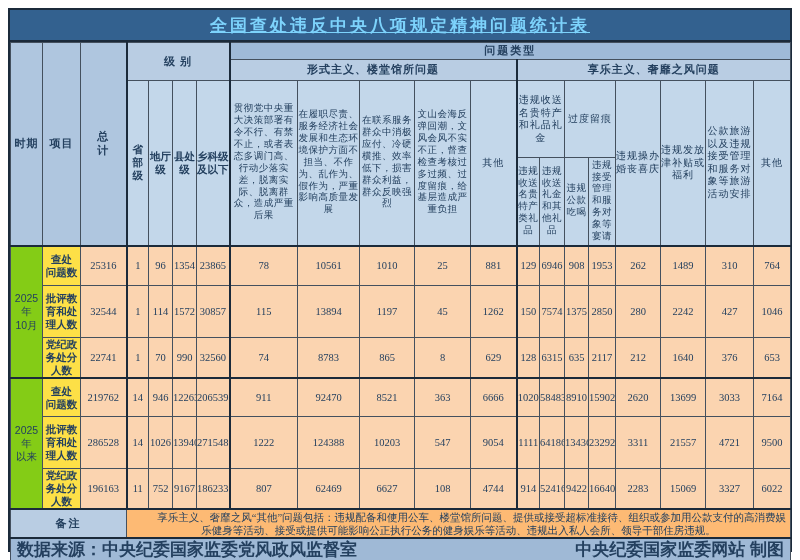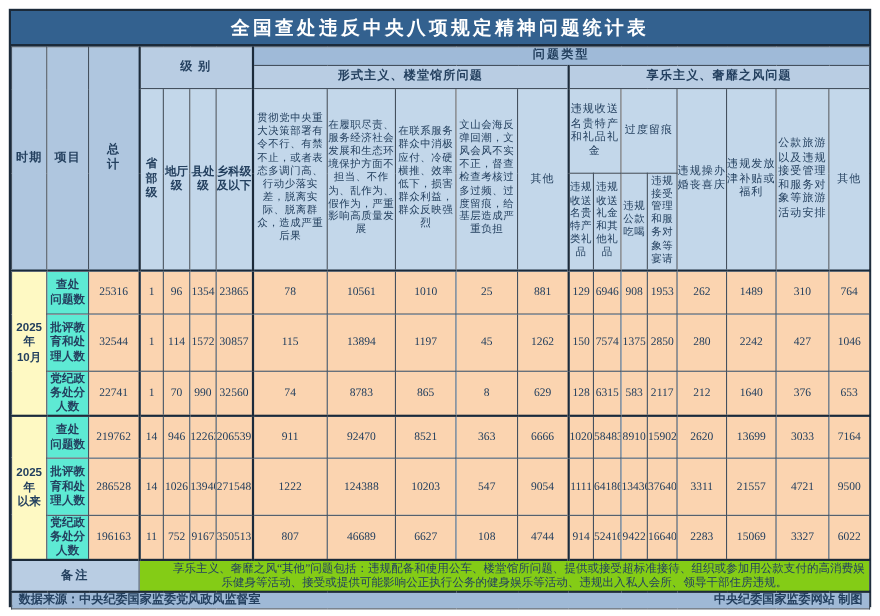--- a/index.html
+++ b/index.html
@@ -1,41 +1,41 @@
 <!DOCTYPE html>
 <html><head>
 <meta charset="utf-8">
 <style>
   html,body{margin:0;padding:0;}
   body{width:800px;height:560px;background:#ffffff;font-family:"Liberation Sans","DejaVu Sans",sans-serif;}
   .sheet{position:absolute;left:8px;top:8px;width:784px;height:544px;box-sizing:border-box;border:2px solid #1b2a3a;background:#fff;}
-  .titlebar{height:30px;background:#33618F;color:#ffffff;display:flex;align-items:center;justify-content:center;
-            font-size:17px;font-weight:bold;letter-spacing:3px;border-bottom:2px solid #1b2a3a;}
+  .titlebar{height:30px;background:#33618F;color:#7dd3fc;display:flex;align-items:center;justify-content:center;
+            font-size:17px;font-weight:bold;letter-spacing:3px;border-bottom:2px solid #1b2a3a;text-decoration:underline;}
   table.t{border-collapse:collapse;table-layout:fixed;width:780px;}
   table.t td{border:1px solid #44505e;overflow:hidden;text-align:center;vertical-align:middle;padding:0;
              color:#24405F;line-height:1.25;}
   
   .hA{background:#9FBAD8;font-weight:bold;font-size:11px;letter-spacing:2px;margin-top:24px;}
   .hB{background:#B9CDE3;font-weight:bold;font-size:11px;letter-spacing:1px;}
   .hLeft{background:#AFC6DF;font-weight:bold;font-size:11px;letter-spacing:1px;}
   .hC{background:#C3D7EA;}
   .levcol{background:#C3D7EA;font-weight:bold;font-size:10.5px;padding:1px;}
   .desc{font-family:"Liberation Serif","DejaVu Serif",serif;font-size:9.5px;line-height:13px;padding:1px 2px;
         color:#2b4668;letter-spacing:0.5px;}
   .grp{font-family:"Liberation Serif","DejaVu Serif",serif;font-size:10px;letter-spacing:1px;color:#2b4668;padding:1px 2px;}
   
-  .period{background:#fef9c3;font-weight:bold;font-size:10.5px;white-space:pre-line;line-height:1.4;}
-  .rowlab{background:#5eead4;font-weight:bold;font-size:10.5px;white-space:pre-line;line-height:1.45;}
+  .period{background:#84cc16;font-weight:normal;font-size:10.5px;white-space:pre-line;line-height:1.4;}
+  .rowlab{background:#fde047;font-weight:bold;font-size:10.5px;white-space:pre-line;line-height:1.45;}
   .num{background:#FBD4B0;font-family:"Liberation Serif","DejaVu Serif",serif;font-size:10.5px;color:#4a4a4a;}
   
   .remlab{background:#B9CDE3;font-weight:bold;font-size:11px;letter-spacing:2px;}
-  .remtxt{background:#84cc16;font-family:"Liberation Serif","DejaVu Serif",serif;font-size:10.5px;color:#1f3864;
+  .remtxt{background:#fdba74;font-family:"Liberation Serif","DejaVu Serif",serif;font-size:10.5px;color:#1f3864;
           text-align:left;padding:2px 8px;line-height:1.5;}
   .remtxt div{text-indent:2.5em;}
-  .srcrow{background:#9FB9D6;font-weight:bold;font-size:11px;color:#122c4e;margin-top:25px;}
+  .srcrow{background:#9FB9D6;font-weight:bold;font-size:17px;color:#122c4e;margin-top:25px;}
   .srcflex{display:flex;justify-content:space-between;align-items:center;padding:0 6px;}
   
   .bl2{border-left:2px solid #1b2a3a !important;}
   .bt2{border-top:2px solid #1b2a3a !important;}
 </style>
 </head>
 <body>
 
 <div class="sheet">
   <div class="titlebar">全国查处违反中央八项规定精神问题统计表</div>
@@ -161,21 +161,21 @@
           <td class="num">70</td>
           <td class="num">990</td>
           <td class="num">32560</td>
           <td class="num bl2">74</td>
           <td class="num">8783</td>
           <td class="num">865</td>
           <td class="num">8</td>
           <td class="num">629</td>
           <td class="num bl2">128</td>
           <td class="num">6315</td>
-          <td class="num">583</td>
+          <td class="num">635</td>
           <td class="num">2117</td>
           <td class="num">212</td>
           <td class="num">1640</td>
           <td class="num">376</td>
           <td class="num">653</td>
         </tr>
         <tr class="bt2-row" style="height: 38px;">
           <td class="period bt2" rowspan="3">2025年
 以来</td>
           <td class="rowlab bt2">查处
@@ -209,37 +209,37 @@
           <td class="num">13940</td>
           <td class="num">271548</td>
           <td class="num bl2">1222</td>
           <td class="num">124388</td>
           <td class="num">10203</td>
           <td class="num">547</td>
           <td class="num">9054</td>
           <td class="num bl2">1111</td>
           <td class="num">64186</td>
           <td class="num">13436</td>
-          <td class="num">37640</td>
+          <td class="num">23292</td>
           <td class="num">3311</td>
           <td class="num">21557</td>
           <td class="num">4721</td>
           <td class="num">9500</td>
         </tr>
         <tr style="height: 40px;">
           <td class="rowlab">党纪政
 务处分
 人数</td>
           <td class="num">196163</td>
           <td class="num bl2">11</td>
           <td class="num">752</td>
           <td class="num">9167</td>
-          <td class="num">350513</td>
+          <td class="num">186233</td>
           <td class="num bl2">807</td>
-          <td class="num">46689</td>
+          <td class="num">62469</td>
           <td class="num">6627</td>
           <td class="num">108</td>
           <td class="num">4744</td>
           <td class="num bl2">914</td>
           <td class="num">52416</td>
           <td class="num">9422</td>
           <td class="num">16640</td>
           <td class="num">2283</td>
           <td class="num">15069</td>
           <td class="num">3327</td>

